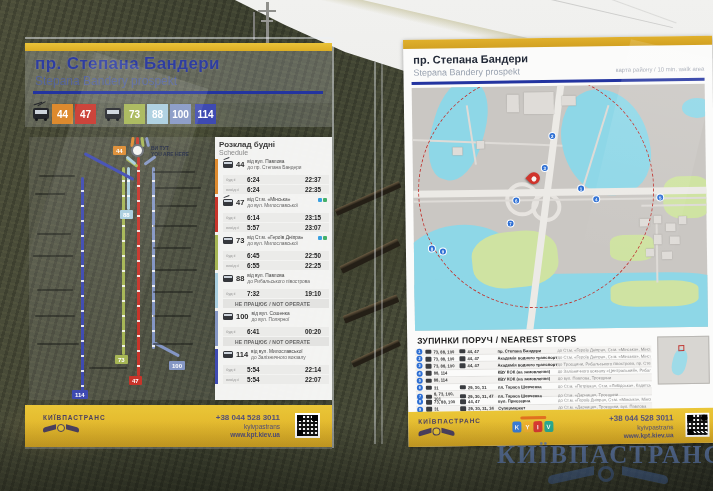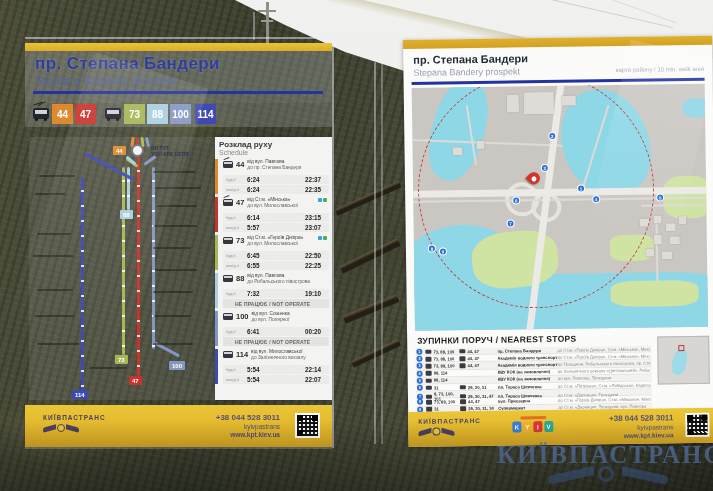--- a/index.html
+++ b/index.html
@@ -219,21 +219,21 @@
       <div class="lb" style="left:8px;top:152px;width:36px;"></div>
       <div class="lb" style="left:124px;top:154px;width:40px;"></div>
       <div class="lb" style="left:6px;top:178px;width:40px;"></div>
       <div class="lb" style="left:124px;top:178px;width:38px;"></div>
       <div class="lb" style="left:8px;top:206px;width:42px;"></div>
       <div class="lb" style="left:124px;top:206px;width:40px;"></div>
       <div class="lb" style="left:60px;top:230px;width:38px;"></div>
     </div>
 
     <div class="sched">
-      <div class="sched-h1">Розклад руху</div>
+      <div class="sched-h1">Розклад будні</div>
       <div class="sched-h2">Schedule</div>
 
       <div class="srow">
         <div class="stripe bg44"></div>
         <div class="srhead">
           <span class="veh tbv"></span>
           <span class="srnum">44</span>
           <span class="srdest">
               <span class="srfrom">від вул. Павлова</span>
               <span class="srto">до пр. Степана Бандери</span>

